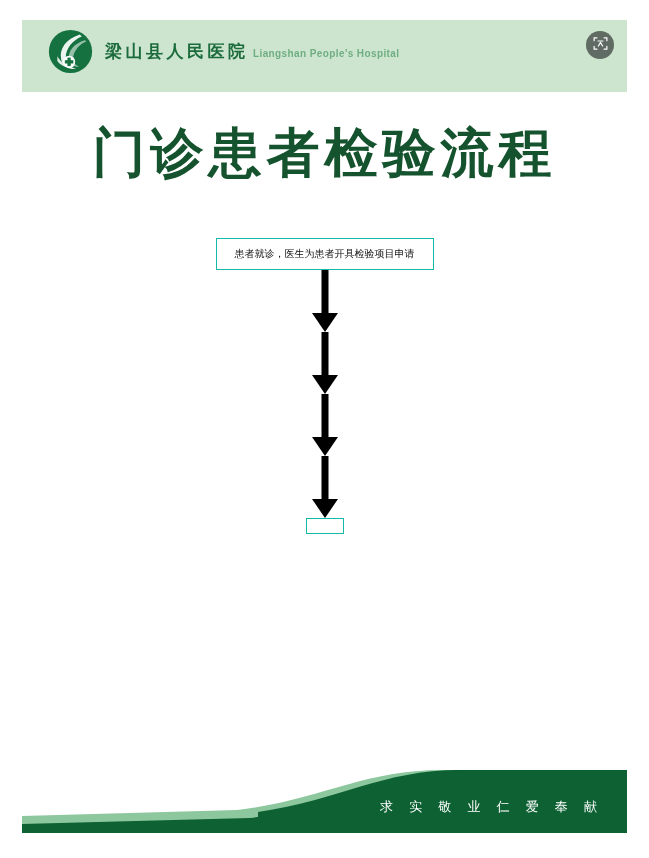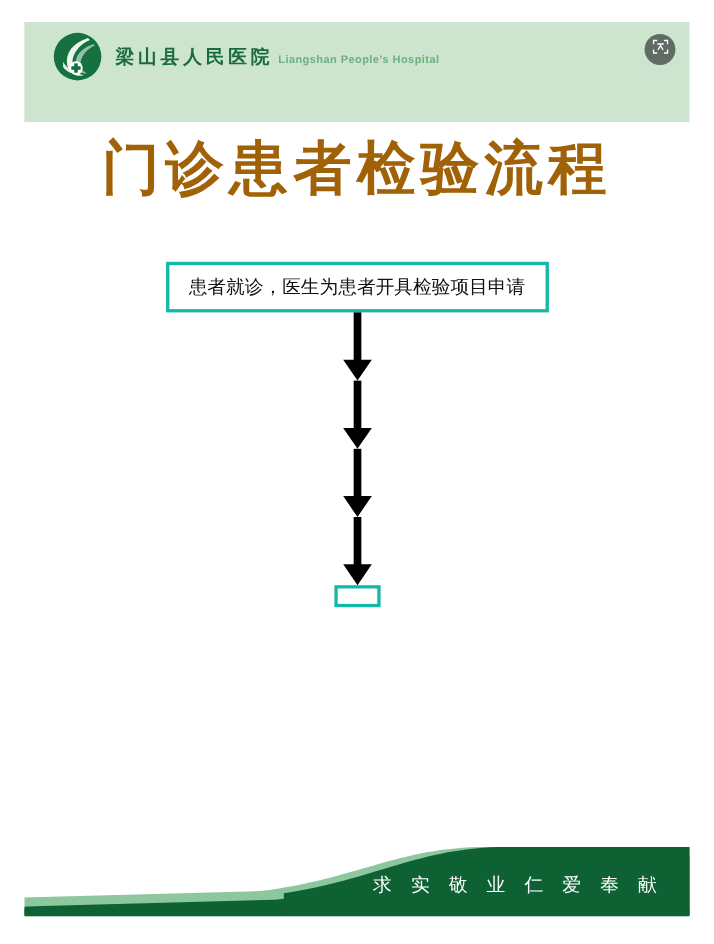--- a/index.html
+++ b/index.html
@@ -23,21 +23,21 @@
     background: #ffffff;
     overflow: hidden;
   }
 
   
   .header {
     position: absolute;
     left: 0;
     top: 0;
     width: 605px;
-    height: 91px;
+    height: 72px;
     background: #cde5cf;
   }
   .brand {
     position: absolute;
     left: 25px;
     top: 8px;
     display: flex;
     align-items: center;
   }
   .logo-mark {
@@ -80,44 +80,44 @@
 
   
   .poster-title {
     position: absolute;
     left: 0;
     top: 98px;
     width: 605px;
     text-align: center;
     font-size: 53px;
     font-weight: bold;
-    color: #a16207;
+    color: #14532d;
     letter-spacing: 5px;
     font-family: "DejaVu Sans", "Liberation Sans", sans-serif;
     white-space: nowrap;
   }
 
   
   .flow {
     position: absolute;
     left: 0;
     top: 218px;
     width: 605px;
   }
   .flow-row {
     display: flex;
     justify-content: center;
   }
   .flow-box {
-    border: 3px solid #14b8a6;
+    border: 1px solid #14b8a6;
     background: #ffffff;
     box-sizing: border-box;
     text-align: center;
     color: #111111;
-    font-size: 17px;
+    font-size: 10px;
     font-family: "DejaVu Sans", "Liberation Sans", sans-serif;
     line-height: 1.55;
     padding: 7px 18px;
     white-space: nowrap;
   }
   .flow-box .line2 { display: block; }
 
   .arrow {
     position: relative;
     height: 62px;
@@ -151,21 +151,21 @@
     bottom: 0;
     width: 605px;
     height: 72px;
   }
   .footer svg { display: block; }
   .footer-slogan {
     position: absolute;
     right: 24px;
     bottom: 22px;
     color: #ffffff;
-    font-size: 17px;
+    font-size: 13px;
     letter-spacing: 6px;
     font-family: "DejaVu Sans", "Liberation Sans", sans-serif;
     white-space: nowrap;
   }
 </style>
 </head>
 <body>
 
 <div id="poster">
 

